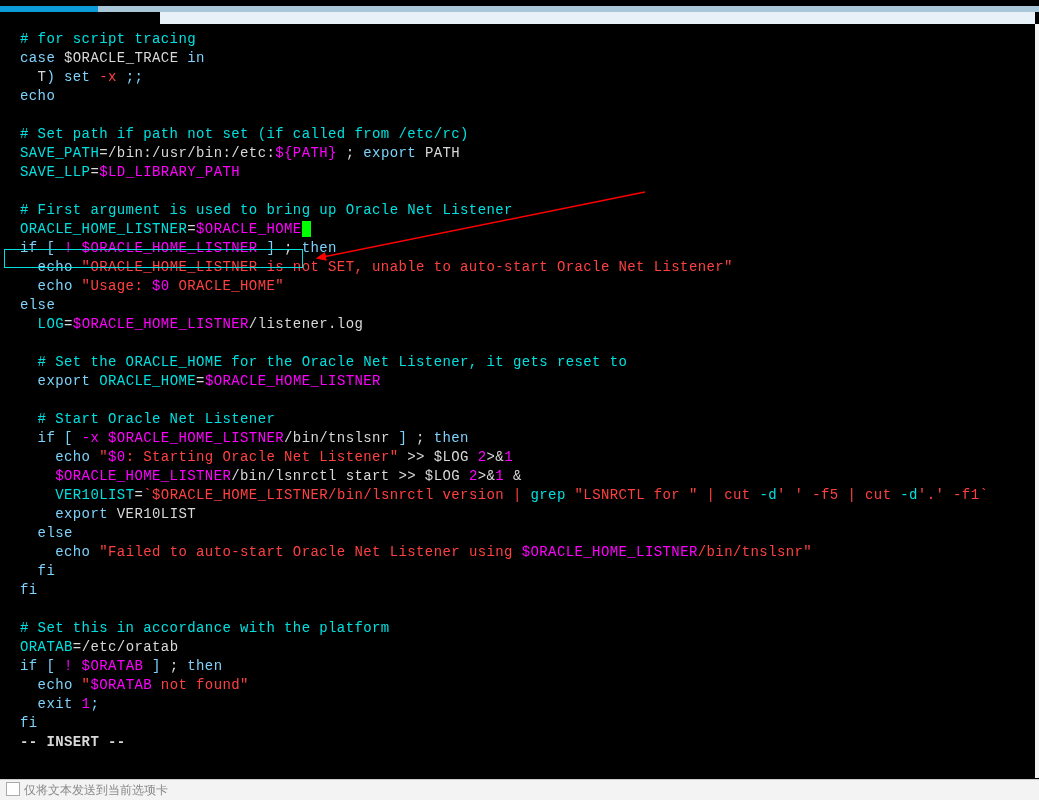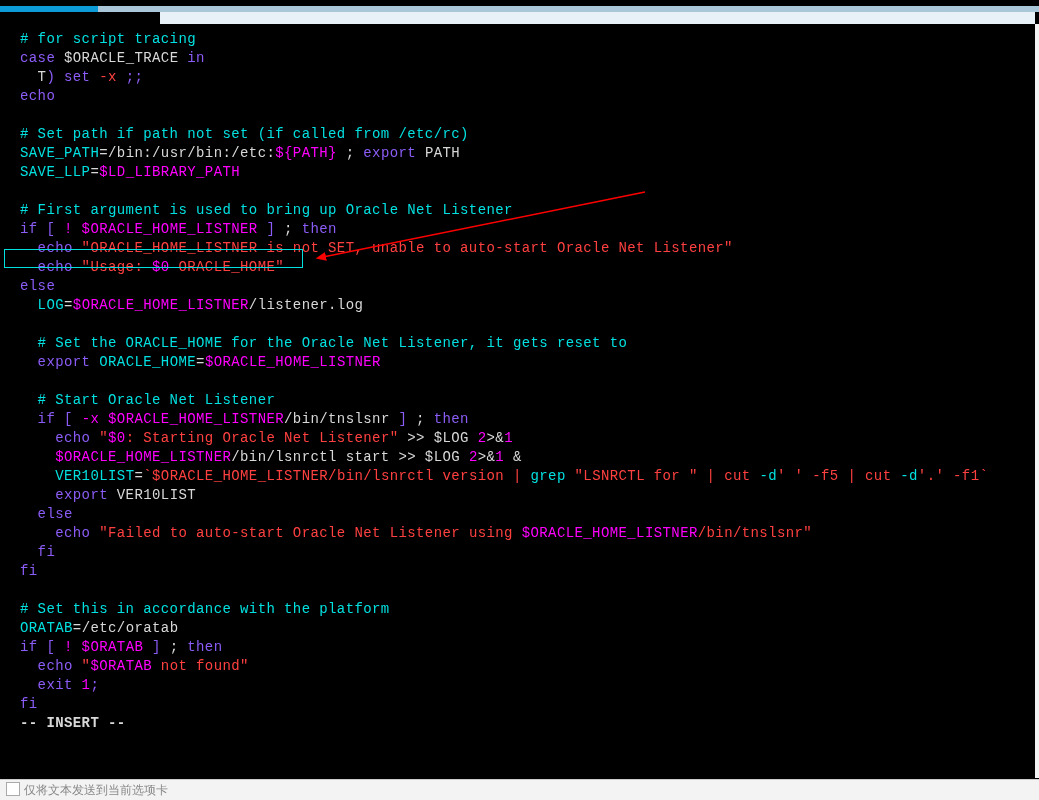--- a/index.html
+++ b/index.html
@@ -4,21 +4,21 @@
 <style>
   html,body{margin:0;padding:0;width:1039px;height:800px;overflow:hidden;background:#000;}
   #topbar{height:6px;background:#000;}
   #tabbar{height:18px;background:#000;position:relative;}
   #tab-active{position:absolute;left:0;top:0;height:6px;width:98px;background:#0c9bd6;}
   #tab-rest{position:absolute;left:98px;top:0;height:6px;right:0;background:#a9c7d8;}
   #tab-fill{position:absolute;left:160px;top:6px;height:12px;right:4px;background:#e8f1f7;}
   #editor{position:absolute;left:0;top:24px;right:4px;height:750px;background:#000;font-family:"Courier New",monospace;font-size:14px;letter-spacing:0.4px;line-height:19px;color:#d0d0d0;padding:6px 0 0 20px;}
   .ln{white-space:pre;height:19px;}
   .c-cyan{color:#00e0e0;}
-  .c-yellow{color:#8b5cf6;}
+  .c-yellow{color:#7dd3fc;}
   .c-red{color:#ff4040;}
   .c-white{color:#d8d8d8;}
   .c-magenta{color:#ff00ff;}
   #highlight-box{position:absolute;left:4px;top:225px;width:297px;height:17px;border:1px solid #00e0e0;z-index:2;pointer-events:none;}
   #cursor{display:inline-block;width:9px;height:16px;background:#00ff00;vertical-align:text-bottom;}
   #arrow{position:absolute;left:315px;top:163px;z-index:3;pointer-events:none;}
   #bottombar{position:absolute;left:0;bottom:0;right:0;height:20px;background:#f3f3f3;border-top:1px solid #ccc;font:12px/20px "Microsoft YaHei",sans-serif;color:#888;padding-left:6px;}
   #bottombar .chk{display:inline-block;width:12px;height:12px;border:1px solid #aaa;background:#fff;vertical-align:-2px;margin-right:4px;}
   #scrollbar{position:absolute;right:0;top:24px;width:4px;height:754px;background:#f3f3f3;}
 </style>
@@ -47,20 +47,21 @@
   <div class="ln"><span class="c-cyan"># for script tracing</span></div>
   <div class="ln"><span class="c-yellow">case</span><span class="c-white"> $ORACLE_TRACE </span><span class="c-yellow">in</span></div>
   <div class="ln"><span class="c-white">  T</span><span class="c-yellow">)</span><span class="c-yellow"> set</span><span class="c-red"> -x </span><span class="c-yellow">;;</span></div>
   <div class="ln"><span class="c-yellow">echo</span></div>
   <div class="ln"></div>
   <div class="ln"><span class="c-cyan"># Set path if path not set (if called from /etc/rc)</span></div>
   <div class="ln"><span class="c-cyan">SAVE_PATH</span><span class="c-white">=</span><span class="c-white">/bin:/usr/bin:/etc:</span><span class="c-magenta">${PATH}</span><span class="c-white"> ; </span><span class="c-yellow">export</span><span class="c-white"> PATH</span></div>
   <div class="ln"><span class="c-cyan">SAVE_LLP</span><span class="c-white">=</span><span class="c-magenta">$LD_LIBRARY_PATH</span></div>
   <div class="ln"></div>
   <div class="ln"><span class="c-cyan"># First argument is used to bring up Oracle Net Listener</span></div>
+  <div class="ln"><span class="c-cyan">ORACLE_HOME_LISTNER</span><span class="c-white">=</span><span class="c-magenta">$ORACLE_HOME</span><span id="cursor"></span></div>
   <div class="ln"><span class="c-yellow">if</span><span class="c-yellow"> [</span><span class="c-magenta"> ! $ORACLE_HOME_LISTNER </span><span class="c-yellow">]</span><span class="c-white"> ; </span><span class="c-yellow">then</span></div>
   <div class="ln"><span class="c-yellow">  echo</span><span class="c-red"> "ORACLE_HOME_LISTNER is not SET, unable to auto-start Oracle Net Listener"</span></div>
   <div class="ln"><span class="c-yellow">  echo</span><span class="c-red"> "Usage: </span><span class="c-magenta">$0</span><span class="c-red"> ORACLE_HOME"</span></div>
   <div class="ln"><span class="c-yellow">else</span></div>
   <div class="ln"><span>  </span><span class="c-cyan">LOG</span><span class="c-white">=</span><span class="c-magenta">$ORACLE_HOME_LISTNER</span><span class="c-white">/listener.log</span></div>
   <div class="ln"></div>
   <div class="ln"><span class="c-cyan">  # Set the ORACLE_HOME for the Oracle Net Listener, it gets reset to</span></div>
   <div class="ln"><span class="c-yellow">  export</span><span> </span><span class="c-cyan">ORACLE_HOME</span><span class="c-white">=</span><span class="c-magenta">$ORACLE_HOME_LISTNER</span></div>
   <div class="ln"></div>
   <div class="ln"><span class="c-cyan">  # Start Oracle Net Listener</span></div>

